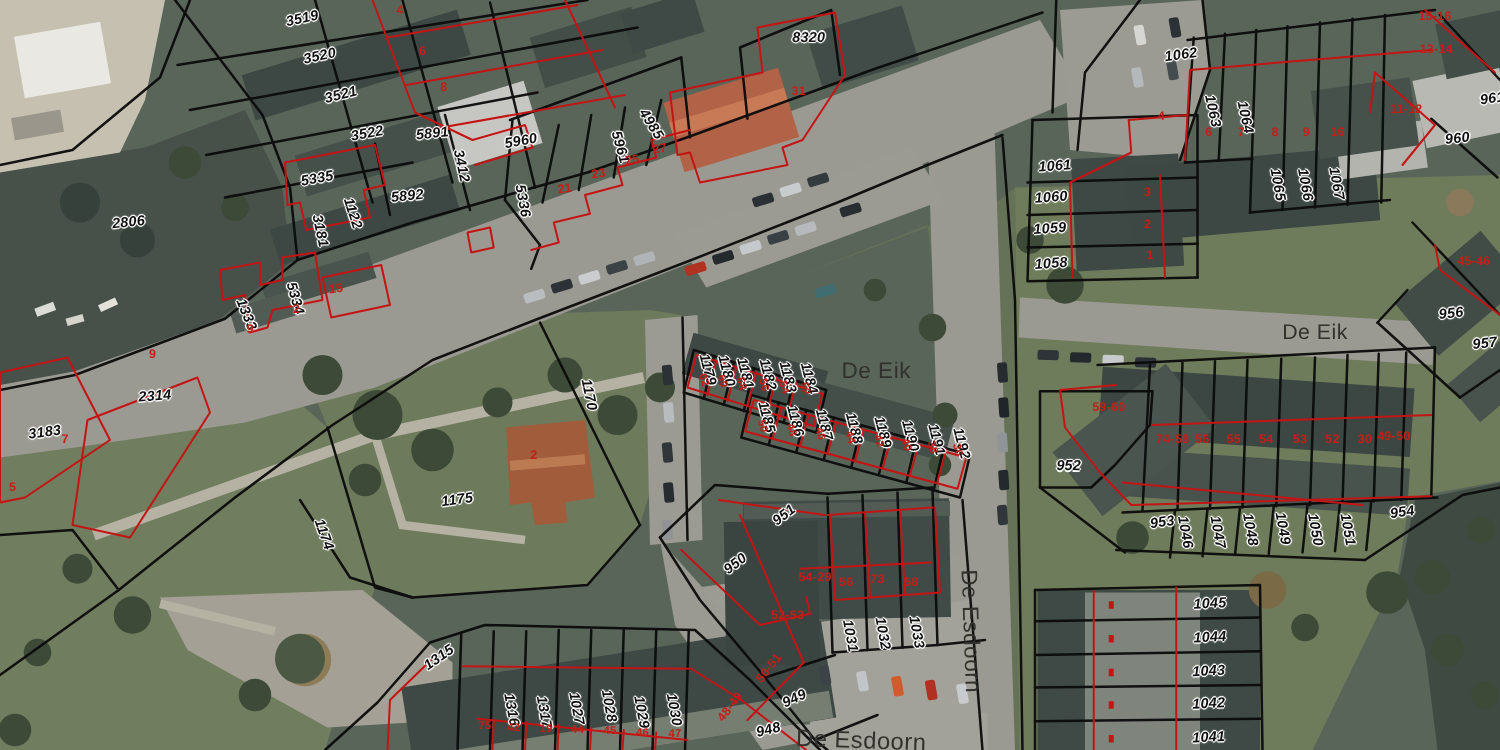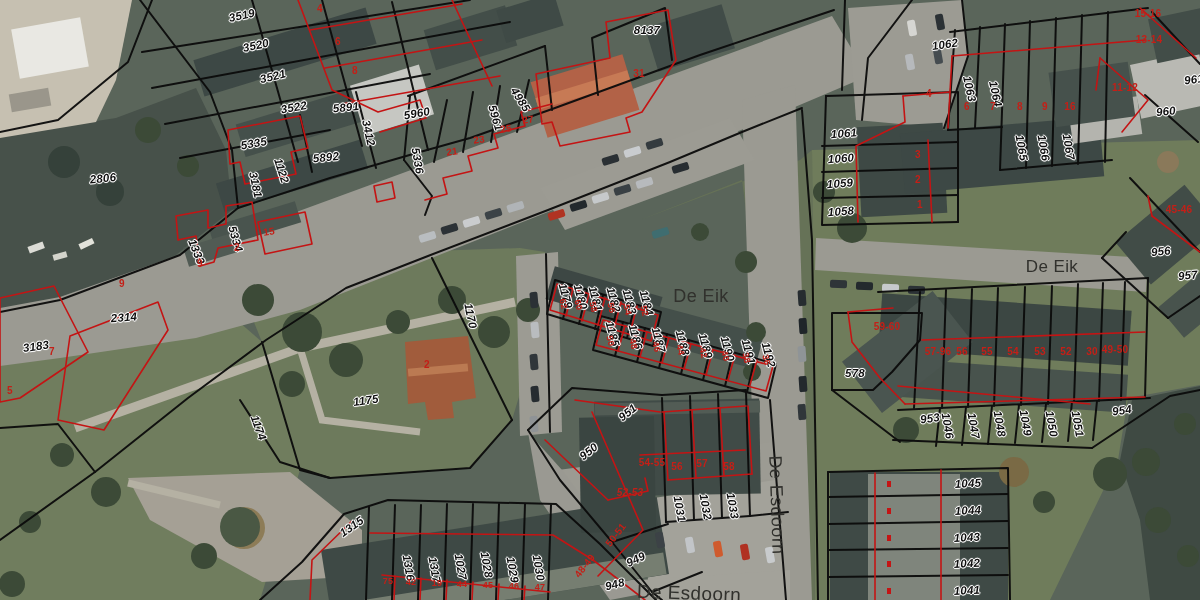--- a/index.html
+++ b/index.html
@@ -383,21 +383,21 @@
       <div class="lbl parcels" style="left: 256px; top: 46px; transform: translate(-50%, -50%) rotate(-12deg);">3520</div>
       <div class="lbl parcels" style="left: 273px; top: 77px; transform: translate(-50%, -50%) rotate(-14deg);">3521</div>
       <div class="lbl parcels" style="left: 294px; top: 108px; transform: translate(-50%, -50%) rotate(-10deg);">3522</div>
       <div class="lbl parcels" style="left: 346px; top: 108px; transform: translate(-50%, -50%) rotate(-6deg);">5891</div>
       <div class="lbl parcels" style="left: 368px; top: 133px; transform: translate(-50%, -50%) rotate(78deg);">3412</div>
       <div class="lbl parcels" style="left: 254px; top: 144px; transform: translate(-50%, -50%) rotate(-10deg);">5335</div>
       <div class="lbl parcels" style="left: 326px; top: 158px; transform: translate(-50%, -50%) rotate(-6deg);">5892</div>
       <div class="lbl parcels" style="left: 417px; top: 114px; transform: translate(-50%, -50%) rotate(-10deg);">5960</div>
       <div class="lbl parcels" style="left: 495px; top: 118px; transform: translate(-50%, -50%) rotate(74deg);">5961</div>
       <div class="lbl parcels" style="left: 520px; top: 100px; transform: translate(-50%, -50%) rotate(58deg);">4985</div>
-      <div class="lbl parcels" style="left: 647px; top: 31px; transform: translate(-50%, -50%) rotate(0deg);">8137</div>
+      <div class="lbl parcels" style="left: 647px; top: 31px; transform: translate(-50%, -50%) rotate(0deg);">8320</div>
       <div class="lbl parcels" style="left: 417px; top: 161px; transform: translate(-50%, -50%) rotate(80deg);">5336</div>
       <div class="lbl parcels" style="left: 103px; top: 179px; transform: translate(-50%, -50%) rotate(-6deg);">2806</div>
       <div class="lbl parcels" style="left: 281px; top: 171px; transform: translate(-50%, -50%) rotate(72deg);">1122</div>
       <div class="lbl parcels" style="left: 255px; top: 185px; transform: translate(-50%, -50%) rotate(78deg);">3181</div>
       <div class="lbl parcels" style="left: 235px; top: 239px; transform: translate(-50%, -50%) rotate(74deg);">5334</div>
       <div class="lbl parcels" style="left: 196px; top: 252px; transform: translate(-50%, -50%) rotate(68deg);">1333</div>
       <div class="lbl parcels" style="left: 36px; top: 347px; transform: translate(-50%, -50%) rotate(-8deg);">3183</div>
       <div class="lbl parcels" style="left: 124px; top: 318px; transform: translate(-50%, -50%) rotate(-4deg);">2314</div>
       <div class="lbl parcels" style="left: 470px; top: 316px; transform: translate(-50%, -50%) rotate(78deg);">1170</div>
       <div class="lbl parcels" style="left: 366px; top: 401px; transform: translate(-50%, -50%) rotate(-8deg);">1175</div>
@@ -437,21 +437,21 @@
       <div class="lbl parcels" style="left: 1043px; top: 148px; transform: translate(-50%, -50%) rotate(80deg);">1066</div>
       <div class="lbl parcels" style="left: 1068px; top: 147px; transform: translate(-50%, -50%) rotate(80deg);">1067</div>
       <div class="lbl parcels" style="left: 844px; top: 134px; transform: translate(-50%, -50%) rotate(-4deg);">1061</div>
       <div class="lbl parcels" style="left: 841px; top: 159px; transform: translate(-50%, -50%) rotate(-4deg);">1060</div>
       <div class="lbl parcels" style="left: 840px; top: 184px; transform: translate(-50%, -50%) rotate(-4deg);">1059</div>
       <div class="lbl parcels" style="left: 841px; top: 212px; transform: translate(-50%, -50%) rotate(-4deg);">1058</div>
       <div class="lbl parcels" style="left: 1166px; top: 112px; transform: translate(-50%, -50%) rotate(-6deg);">960</div>
       <div class="lbl parcels" style="left: 1194px; top: 80px; transform: translate(-50%, -50%) rotate(-8deg);">961</div>
       <div class="lbl parcels" style="left: 1161px; top: 252px; transform: translate(-50%, -50%) rotate(-6deg);">956</div>
       <div class="lbl parcels" style="left: 1188px; top: 276px; transform: translate(-50%, -50%) rotate(-6deg);">957</div>
-      <div class="lbl parcels" style="left: 855px; top: 374px; transform: translate(-50%, -50%) rotate(0deg);">578</div>
+      <div class="lbl parcels" style="left: 855px; top: 374px; transform: translate(-50%, -50%) rotate(0deg);">952</div>
       <div class="lbl parcels" style="left: 930px; top: 419px; transform: translate(-50%, -50%) rotate(-8deg);">953</div>
       <div class="lbl parcels" style="left: 1122px; top: 411px; transform: translate(-50%, -50%) rotate(-8deg);">954</div>
       <div class="lbl parcels" style="left: 947px; top: 426px; transform: translate(-50%, -50%) rotate(80deg);">1046</div>
       <div class="lbl parcels" style="left: 973px; top: 426px; transform: translate(-50%, -50%) rotate(80deg);">1047</div>
       <div class="lbl parcels" style="left: 999px; top: 424px; transform: translate(-50%, -50%) rotate(80deg);">1048</div>
       <div class="lbl parcels" style="left: 1025px; top: 423px; transform: translate(-50%, -50%) rotate(80deg);">1049</div>
       <div class="lbl parcels" style="left: 1051px; top: 424px; transform: translate(-50%, -50%) rotate(80deg);">1050</div>
       <div class="lbl parcels" style="left: 1077px; top: 424px; transform: translate(-50%, -50%) rotate(80deg);">1051</div>
       <div class="lbl parcels" style="left: 968px; top: 484px; transform: translate(-50%, -50%) rotate(-3deg);">1045</div>
       <div class="lbl parcels" style="left: 968px; top: 511px; transform: translate(-50%, -50%) rotate(-3deg);">1044</div>
@@ -467,46 +467,46 @@
       <div class="lbl house_numbers" style="left: 479px; top: 140px; transform: translate(-50%, -50%) rotate(-8deg);">23</div>
       <div class="lbl house_numbers" style="left: 452px; top: 152px; transform: translate(-50%, -50%) rotate(-8deg);">21</div>
       <div class="lbl house_numbers" style="left: 269px; top: 232px; transform: translate(-50%, -50%) rotate(-8deg);">15</div>
       <div class="lbl house_numbers" style="left: 200px; top: 264px; transform: translate(-50%, -50%) rotate(0deg);">9</div>
       <div class="lbl house_numbers" style="left: 237px; top: 248px; transform: translate(-50%, -50%) rotate(0deg);">2</div>
       <div class="lbl house_numbers" style="left: 122px; top: 284px; transform: translate(-50%, -50%) rotate(0deg);">9</div>
       <div class="lbl house_numbers" style="left: 52px; top: 352px; transform: translate(-50%, -50%) rotate(0deg);">7</div>
       <div class="lbl house_numbers" style="left: 10px; top: 391px; transform: translate(-50%, -50%) rotate(0deg);">5</div>
       <div class="lbl house_numbers" style="left: 427px; top: 365px; transform: translate(-50%, -50%) rotate(0deg);">2</div>
       <div class="lbl house_numbers" style="left: 887px; top: 327px; transform: translate(-50%, -50%) rotate(0deg);">59-60</div>
-      <div class="lbl house_numbers" style="left: 938px; top: 352px; transform: translate(-50%, -50%) rotate(0deg);">57-96</div>
+      <div class="lbl house_numbers" style="left: 938px; top: 352px; transform: translate(-50%, -50%) rotate(0deg);">74-58</div>
       <div class="lbl house_numbers" style="left: 962px; top: 352px; transform: translate(-50%, -50%) rotate(0deg);">56</div>
       <div class="lbl house_numbers" style="left: 987px; top: 352px; transform: translate(-50%, -50%) rotate(0deg);">55</div>
       <div class="lbl house_numbers" style="left: 1013px; top: 352px; transform: translate(-50%, -50%) rotate(0deg);">54</div>
       <div class="lbl house_numbers" style="left: 1040px; top: 352px; transform: translate(-50%, -50%) rotate(0deg);">53</div>
       <div class="lbl house_numbers" style="left: 1066px; top: 352px; transform: translate(-50%, -50%) rotate(0deg);">52</div>
       <div class="lbl house_numbers" style="left: 1092px; top: 352px; transform: translate(-50%, -50%) rotate(0deg);">30</div>
       <div class="lbl house_numbers" style="left: 1115px; top: 350px; transform: translate(-50%, -50%) rotate(0deg);">49-50</div>
       <div class="lbl house_numbers" style="left: 1179px; top: 210px; transform: translate(-50%, -50%) rotate(0deg);">45-46</div>
       <div class="lbl house_numbers" style="left: 1148px; top: 14px; transform: translate(-50%, -50%) rotate(0deg); text-align: right;">15-16</div>
       <div class="lbl house_numbers" style="left: 1149px; top: 40px; transform: translate(-50%, -50%) rotate(0deg);">13-14</div>
       <div class="lbl house_numbers" style="left: 1125px; top: 88px; transform: translate(-50%, -50%) rotate(0deg);">11-12</div>
       <div class="lbl house_numbers" style="left: 967px; top: 107px; transform: translate(-50%, -50%) rotate(0deg);">6</div>
       <div class="lbl house_numbers" style="left: 993px; top: 107px; transform: translate(-50%, -50%) rotate(0deg);">7</div>
       <div class="lbl house_numbers" style="left: 1020px; top: 107px; transform: translate(-50%, -50%) rotate(0deg);">8</div>
       <div class="lbl house_numbers" style="left: 1045px; top: 107px; transform: translate(-50%, -50%) rotate(0deg);">9</div>
       <div class="lbl house_numbers" style="left: 1070px; top: 107px; transform: translate(-50%, -50%) rotate(0deg);">16</div>
       <div class="lbl house_numbers" style="left: 929px; top: 94px; transform: translate(-50%, -50%) rotate(0deg);">4</div>
       <div class="lbl house_numbers" style="left: 918px; top: 155px; transform: translate(-50%, -50%) rotate(0deg);">3</div>
       <div class="lbl house_numbers" style="left: 918px; top: 180px; transform: translate(-50%, -50%) rotate(0deg);">2</div>
       <div class="lbl house_numbers" style="left: 920px; top: 205px; transform: translate(-50%, -50%) rotate(0deg);">1</div>
-      <div class="lbl house_numbers" style="left: 652px; top: 463px; transform: translate(-50%, -50%) rotate(0deg);">54-55</div>
+      <div class="lbl house_numbers" style="left: 652px; top: 463px; transform: translate(-50%, -50%) rotate(0deg);">54-29</div>
       <div class="lbl house_numbers" style="left: 677px; top: 467px; transform: translate(-50%, -50%) rotate(0deg);">56</div>
-      <div class="lbl house_numbers" style="left: 702px; top: 464px; transform: translate(-50%, -50%) rotate(0deg);">57</div>
+      <div class="lbl house_numbers" style="left: 702px; top: 464px; transform: translate(-50%, -50%) rotate(0deg);">73</div>
       <div class="lbl house_numbers" style="left: 729px; top: 467px; transform: translate(-50%, -50%) rotate(0deg);">58</div>
-      <div class="lbl house_numbers" style="left: 630px; top: 493px; transform: translate(-50%, -50%) rotate(0deg); font-style: italic;">52-53</div>
+      <div class="lbl house_numbers" style="left: 630px; top: 493px; transform: translate(-50%, -50%) rotate(0deg);">52-53</div>
       <div class="lbl house_numbers" style="left: 616px; top: 535px; transform: translate(-50%, -50%) rotate(-52deg);">50-51</div>
       <div class="lbl house_numbers" style="left: 585px; top: 566px; transform: translate(-50%, -50%) rotate(-52deg);">48-49</div>
       <div class="lbl house_numbers" style="left: 388px; top: 581px; font-size: 9px; transform: translate(-50%, -50%) rotate(0deg);">75</div>
       <div class="lbl house_numbers" style="left: 411px; top: 582px; font-size: 9px; transform: translate(-50%, -50%) rotate(0deg);">42</div>
       <div class="lbl house_numbers" style="left: 437px; top: 583px; font-size: 9px; transform: translate(-50%, -50%) rotate(0deg);">19</div>
       <div class="lbl house_numbers" style="left: 462px; top: 584px; font-size: 9px; transform: translate(-50%, -50%) rotate(0deg);">44</div>
       <div class="lbl house_numbers" style="left: 488px; top: 585px; font-size: 9px; transform: translate(-50%, -50%) rotate(0deg);">45</div>
       <div class="lbl house_numbers" style="left: 514px; top: 586px; font-size: 9px; transform: translate(-50%, -50%) rotate(0deg);">46</div>
       <div class="lbl house_numbers" style="left: 540px; top: 587px; font-size: 9px; transform: translate(-50%, -50%) rotate(0deg);">47</div>
       <div class="lbl house_numbers" style="left: 563px; top: 304px; font-size: 9px; transform: translate(-50%, -50%) rotate(75deg);">62</div>

